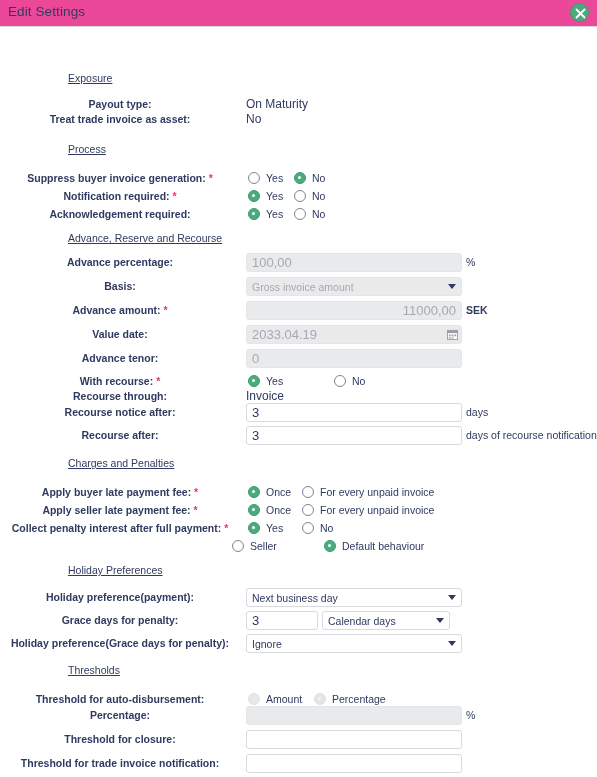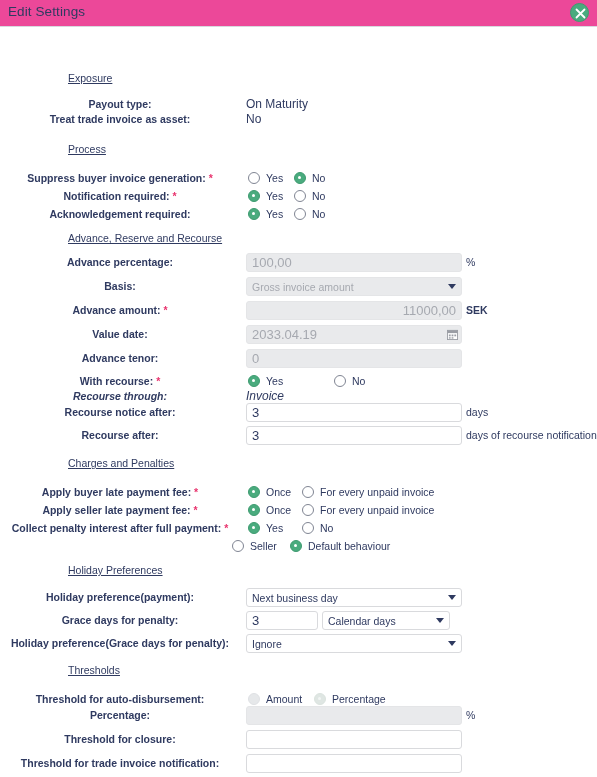--- a/index.html
+++ b/index.html
@@ -291,21 +291,21 @@
     <div class="radio-wrap" style="left:248px;">
       <span class="rd on"></span>
       <span class="rd-lbl">Yes</span>
     </div>
     <div class="radio-wrap" style="left:334px;">
       <span class="rd"></span>
       <span class="rd-lbl">No</span>
     </div>
   </div>
 
-  <div class="row" style="top:360px;font-style:italic;">
+  <div class="row" style="top:360px;">
     <div class="lbl">Recourse through:</div>
     <div class="val">Invoice</div>
   </div>
 
   <div class="row" style="top:376px;">
     <div class="lbl">Recourse notice after:</div>
     <input class="fld" style="left: 246px; top: 0px; width: 216px;" value="3">
     <div class="unit" style="left:466px;">days</div>
   </div>
 
@@ -351,21 +351,21 @@
       <span class="rd"></span>
       <span class="rd-lbl">No</span>
     </div>
   </div>
 
   <div class="row" style="top:510px;">
     <div class="radio-wrap" style="left:232px;">
       <span class="rd"></span>
       <span class="rd-lbl">Seller</span>
     </div>
-    <div class="radio-wrap" style="left:290px;text-align:center;">
+    <div class="radio-wrap" style="left:324px;text-align:center;">
       <span class="rd on"></span>
       <span class="rd-lbl">Default behaviour</span>
     </div>
   </div>
 
   <div class="section-title" style="left:68px; top:537px;">Holiday Preferences</div>
 
   <div class="row" style="top:561px;">
     <div class="lbl">Holiday preference(payment):</div>
     <div class="sel" style="left:246px; top:0; width:216px;">

